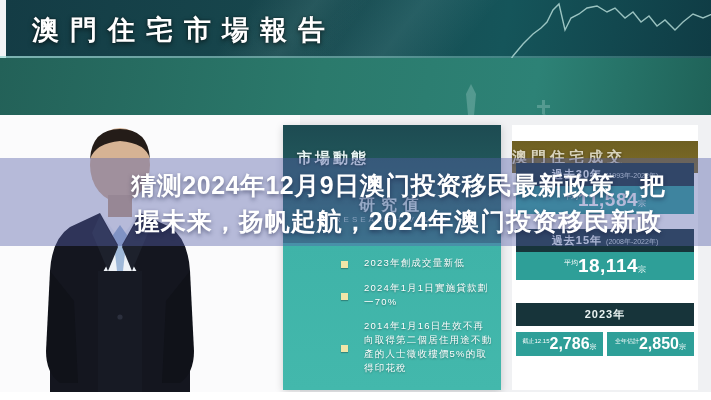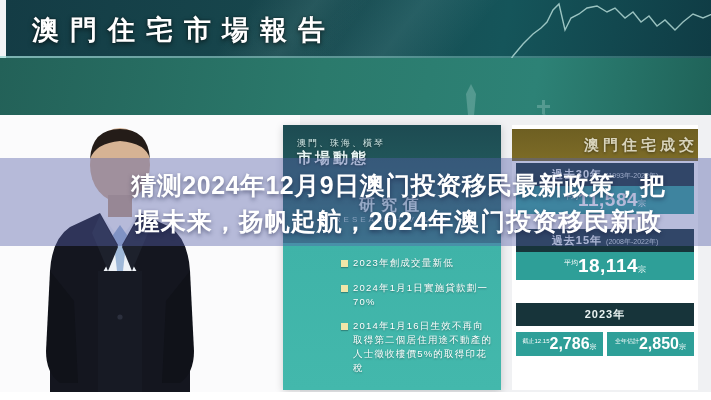--- a/index.html
+++ b/index.html
@@ -94,40 +94,40 @@
     background:linear-gradient(180deg,#3fb3a8 0%,#43b8ac 100%);
   }
   .bullets-card-bar{
     position:absolute; left:0; top:118px; width:218px; height:6px;
     background:linear-gradient(90deg,#2f5fa8,#3f76c4);
   }
   .bullets{
     position:absolute; left:10px; top:131px; width:200px;
   }
   .bullet{
-    display:flex; align-items:flex-start; gap:5px; margin-bottom:11px;padding-left:48px;
+    display:flex; align-items:center; gap:16px; margin-bottom:11px;padding-left:48px;
   }
   .bullet-dot{
     width:7px; height:7px; background:#f0e6a8; margin-top:4px; flex:0 0 auto;
     box-shadow:0 1px 1px rgba(0,0,0,.25);
   }
   .bullet-text{
     color:#ffffff; font-size:9.5px; line-height:1.45; letter-spacing:1.2px;
     text-shadow:0 1px 2px rgba(0,0,0,.35);
   }
 
   
   .slide-right{
     position:absolute; left:512px; top:10px; width:186px; height:265px;
     background:#ffffff;
   }
   .sr-head{
-    position:absolute; left:0; top:4px; width:186px; height:32px;
+    position:absolute; left:0; top:16px; width:186px; height:32px;
     background:linear-gradient(180deg,#6e5f22,#7d6c27);
-    display:flex; align-items:center; justify-content:flex-end;
+    display:flex; align-items:center; justify-content:flex-start;
   }
   .sr-head-txt{
     color:#d8d3bb; font-size:15px; font-weight:700; letter-spacing:4px;
     text-shadow:0 1px 3px rgba(0,0,0,.45);
   }
   .stat-block{ position:absolute; left:4px; width:178px; }
   .stat-label{
     background:#17343a; color:#eaf3f2; text-align:center;
     font-size:11px; font-weight:700; letter-spacing:1px; padding:4px 0;
   }
@@ -241,21 +241,20 @@
       <path d="M70 94 L88 126 L78 150 L62 112 Z" fill="#1d212c"></path>
       <path d="M110 94 L92 126 L102 150 L118 112 Z" fill="#1d212c"></path>
 
       <path d="M20 150 L16 230 Q16 252 30 262 L48 262 L44 180 Z" fill="#101219"></path>
       <path d="M160 150 L164 230 Q164 252 150 262 L132 262 L136 180 Z" fill="#101219"></path>
 
       <circle cx="90" cy="196" r="2.6" fill="#2b2f3d"></circle>
     </svg>
 
     <div class="slide-mid">
-      <div class="slide-mid-head">澳門、珠海、橫琴</div>
       <div class="slide-mid-head2">市場動態</div>
       <div class="slide-mid-cn">研究值</div>
       <div class="slide-mid-en">RESEARCH VALUE</div>
 
       <div class="bullets-card-bar"></div>
       <div class="bullets-card"></div>
       <div class="bullets">
         <div class="bullet">
           <span class="bullet-dot"></span>
           <span class="bullet-text">2023年創成交量新低</span>

